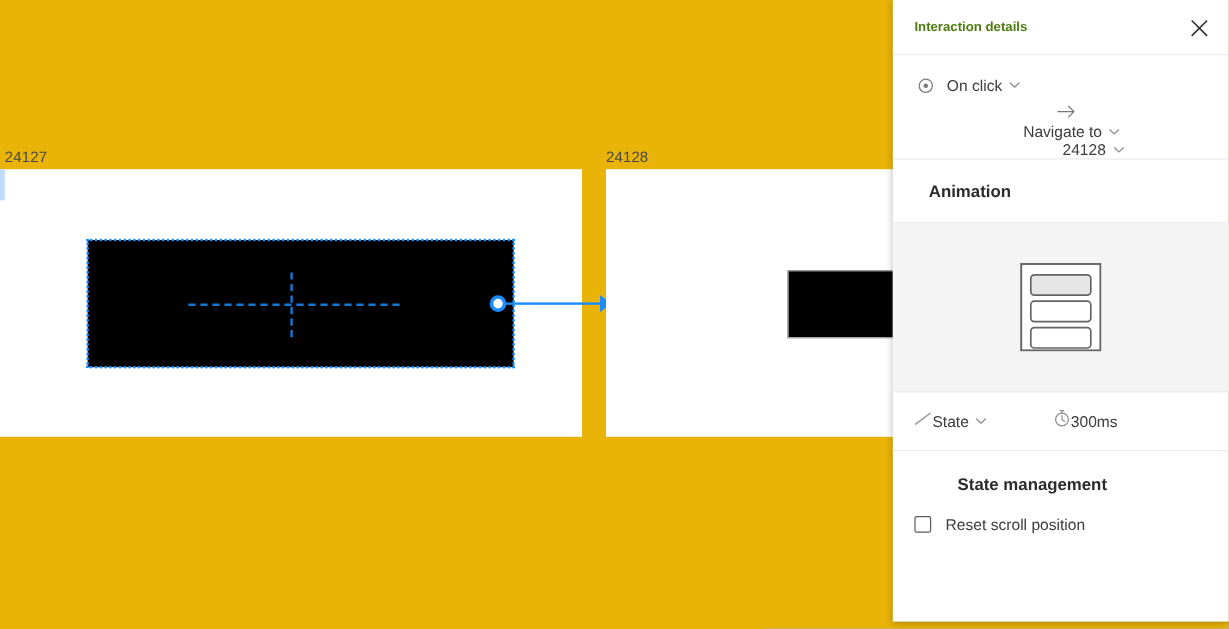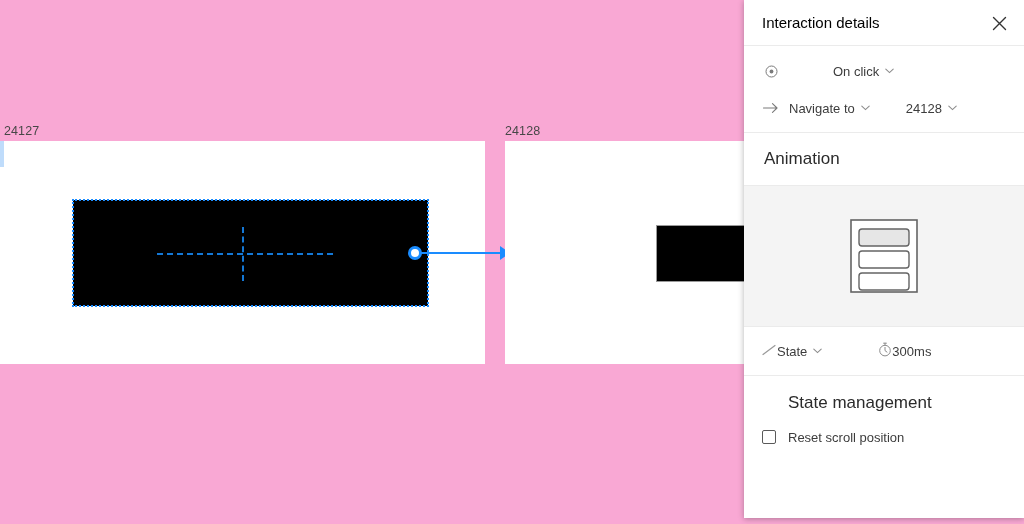--- a/index.html
+++ b/index.html
@@ -5,21 +5,21 @@
   html, body {
     margin: 0; padding: 0;
     width: 1024px; height: 524px;
     overflow: hidden;
     font-family: "Liberation Sans", sans-serif;
     background: #b0b0b0;
   }
   #root { position: relative; width: 1024px; height: 524px; }
 
   
-  .canvas { position: absolute; inset: 0; background: #f9a8d4; padding-left: 28px; }
+  .canvas { position: absolute; inset: 0; background: #eab308; padding-left: 28px; }
 
   .frame-label {
     position: absolute;
     font-size: 12.5px;
     color: #474747;
     letter-spacing: 0.1px;
     white-space: nowrap;
   }
   .frame {
     position: absolute;
@@ -86,23 +86,23 @@
     box-sizing: border-box;
   }
   .panel-header {
     position: relative;
     height: 45px;
     border-bottom: 1px solid #ebebeb;
     display: flex; align-items: center;
   }
   .panel-title {
     margin-left: 18px;
-    font-size: 15px;
-    font-weight: normal;
-    color: #000000;
+    font-size: 11px;
+    font-weight: bold;
+    color: #4d7c0f;
   }
   .close-btn {
     position: absolute;
     right: 12px; top: 10px;
     width: 26px; height: 26px;
     display: flex; align-items: center; justify-content: center;
     cursor: pointer;
   }
 
   .section { border-bottom: 1px solid #ebebeb; }
@@ -124,24 +124,24 @@
     white-space: nowrap;
   }
   .chev {
     margin-left: 6px;
     display: inline-flex;
     align-items: center;
   }
   .dd { display: inline-flex; align-items: center; cursor: pointer; }
 
   .section-title {
-    font-size: 17px;
-    font-weight: normal;
+    font-size: 14px;
+    font-weight: bold;
     color: #2b2b2b;
-    padding-left: 20px;
+    padding-left: 30px;
   }
   .title-row { height: 52px; display: flex; align-items: center; }
 
   .preview-band {
     background: #f4f4f4;
     height: 140px;
     display: flex; align-items: center; justify-content: center;
     border-bottom: 1px solid #ebebeb;
   }
 
@@ -196,38 +196,38 @@
     <div class="panel-header">
       <div class="panel-title">Interaction details</div>
       <div class="close-btn">
         <svg width="15" height="15" viewBox="0 0 15 15" aria-hidden="true">
           <path d="M1.5 1.5 L13.5 13.5 M13.5 1.5 L1.5 13.5" stroke="#333" stroke-width="1.4" fill="none" stroke-linecap="round"></path>
         </svg>
       </div>
     </div>
 
     <div class="section">
-      <div class="row" style="height:38px; padding-top:12px;gap:44px;">
+      <div class="row" style="height:38px; padding-top:12px;">
         <span class="ic">
           <svg width="13" height="13" viewBox="0 0 13 13" aria-hidden="true">
             <circle cx="6.5" cy="6.5" r="5.5" fill="none" stroke="#7a7a7a" stroke-width="1"></circle>
             <circle cx="6.5" cy="6.5" r="1.9" fill="#7a7a7a"></circle>
           </svg>
         </span>
         <span class="dd">
           <span class="lbl">On click</span>
           <span class="chev">
             <svg width="9" height="6" viewBox="0 0 9 6" aria-hidden="true">
               <path d="M0.8 1.2 L4.5 4.6 L8.2 1.2" fill="none" stroke="#8c8c8c" stroke-width="1.1" stroke-linecap="round"></path>
             </svg>
           </span>
         </span>
       </div>
 
-      <div class="row" style="height:48px;">
+      <div class="row" style="height:48px;flex-direction:column;">
         <span class="ic">
           <svg width="16" height="12" viewBox="0 0 16 12" aria-hidden="true">
             <path d="M0.5 6 L14 6 M9.5 1.6 L14 6 L9.5 10.4" fill="none" stroke="#7a7a7a" stroke-width="1.1" stroke-linecap="round" stroke-linejoin="round"></path>
           </svg>
         </span>
         <span class="dd">
           <span class="lbl">Navigate to</span>
           <span class="chev">
             <svg width="9" height="6" viewBox="0 0 9 6" aria-hidden="true">
               <path d="M0.8 1.2 L4.5 4.6 L8.2 1.2" fill="none" stroke="#8c8c8c" stroke-width="1.1" stroke-linecap="round"></path>

